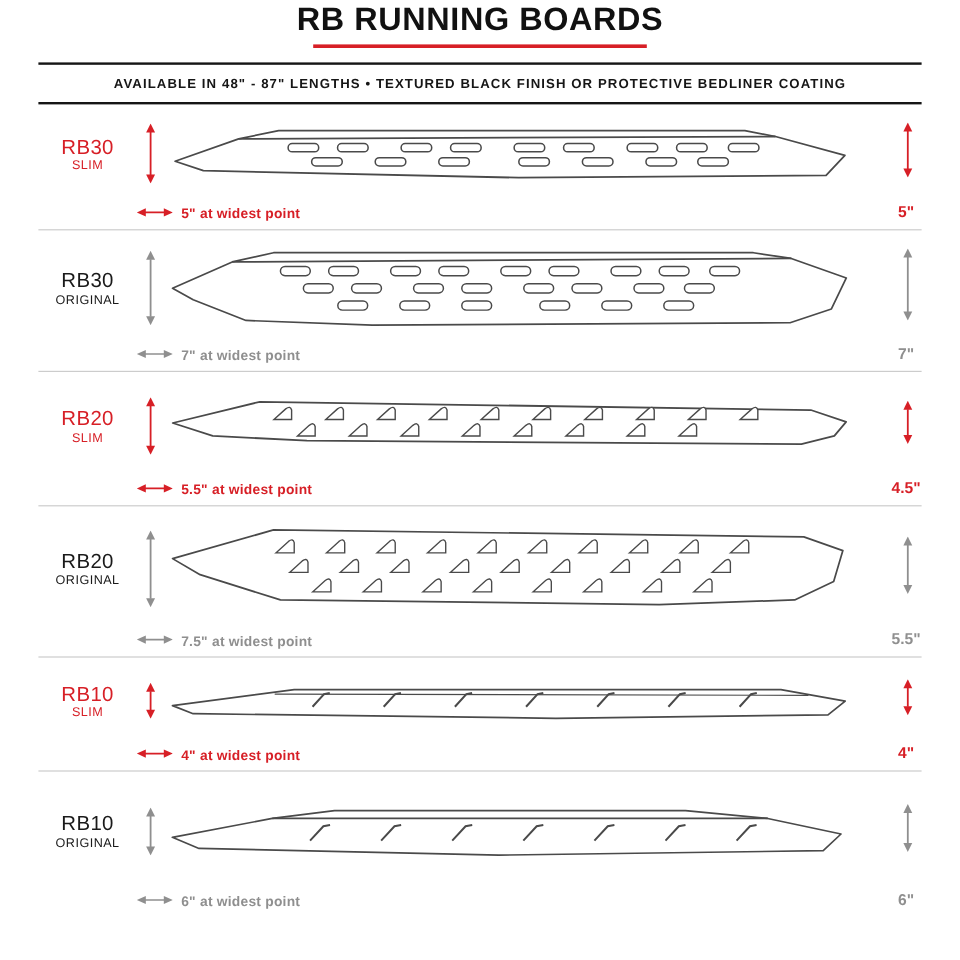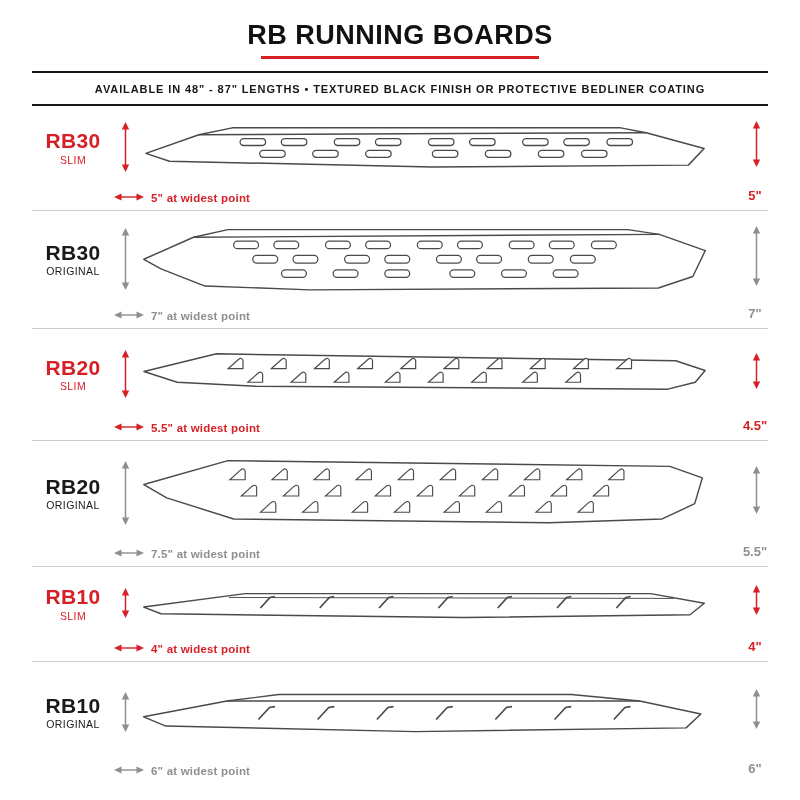--- a/index.html
+++ b/index.html
@@ -10,42 +10,42 @@
     --draw:#4a4a4a;
   }
   *{box-sizing:border-box;}
   html,body{margin:0;padding:0;}
   body{
     width:800px;height:800px;background:#ffffff;
     font-family:"Liberation Sans", sans-serif;
     color:var(--ink);
     overflow:hidden;
   }
-  .page{width:800px;height:568px;padding-top:1px;margin-top:19px;}
+  .page{width:800px;height:568px;padding-top:1px;}
   
   h1.title{
     margin:0;text-align:center;font-size:27px;font-weight:800;
     letter-spacing:.5px;color:#111;
   }
   .title-underline{width:278px;height:3px;background:var(--red);margin:5px auto 12px;}
   .subtitle-wrap{
     margin:0 32px;border-top:2px solid #151515;border-bottom:2px solid #151515;
     padding:6px 0 7px;text-align:center;
   }
   .subtitle{font-size:11px;font-weight:700;letter-spacing:.9px;color:#161616;}
   
   .row{position:relative;margin:0 32px;}
   .row + .row{border-top:1px solid var(--line);}
   .row.h104{height:104px}.row.h118{height:118px}.row.h112{height:112px}
   .row.h126{height:126px}.row.h95{height:95px}.row.h122{height:122px}
   .model-label{
     position:absolute;left:0;top:0;bottom:20px;width:82px;
     display:flex;flex-direction:column;justify-content:center;align-items:center;gap:1px;
   }
-  .model{font-size:21px;font-weight:700;letter-spacing:.3px;line-height:1.05;}
+  .model{font-size:17px;font-weight:400;letter-spacing:.3px;line-height:1.05;}
   .variant{font-size:10.5px;font-weight:400;letter-spacing:.4px;}
   .v-arrow{position:absolute;top:0;display:flex;align-items:center;}
   .v-arrow.left{left:88px;bottom:22px;}
   .v-arrow.right{right:6px;bottom:28px;}
   .board{
     position:absolute;left:106px;right:56px;top:4px;bottom:22px;
     display:flex;align-items:center;justify-content:center;
   }
   .board svg{width:100%;height:auto;max-height:100%;}
   .height-label{

